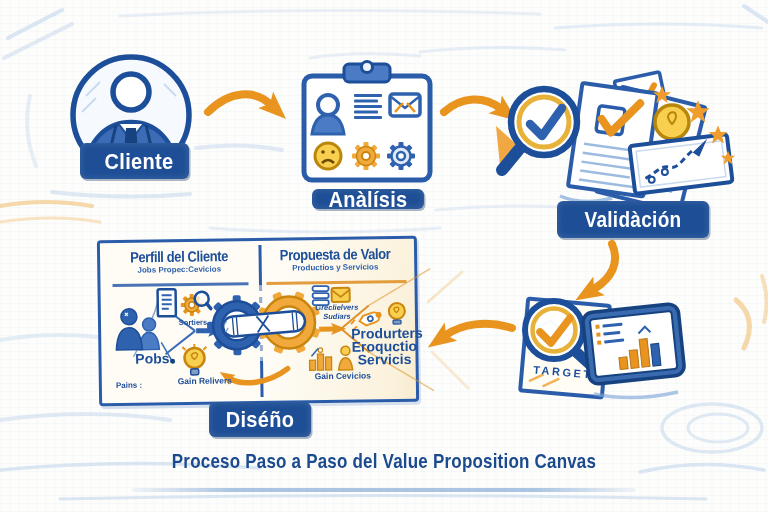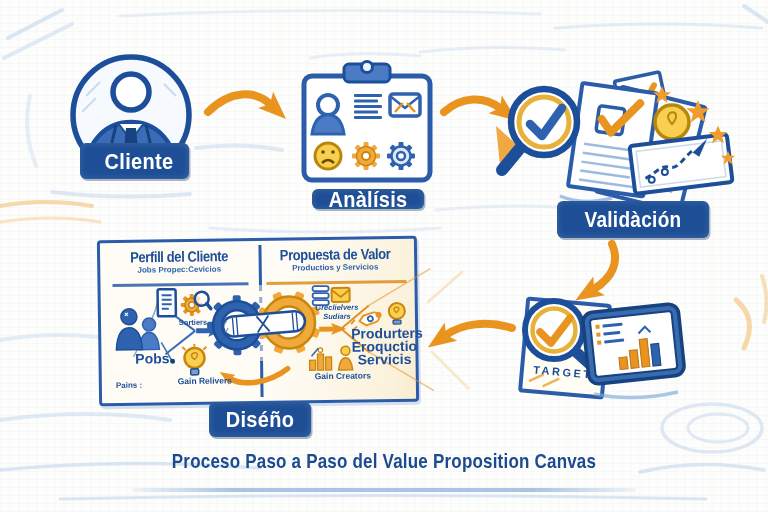--- a/index.html
+++ b/index.html
@@ -425,21 +425,21 @@
     <div class="lbl lbl-painrel">Gain Relivers</div>
     <div class="lbl lbl-recv">
       <div>Greclielvers</div>
       <div>Sudiars</div>
     </div>
     <div class="lbl lbl-prod">
       <div>Produrters</div>
       <div>Eroquctio</div>
       <div>Servicis</div>
     </div>
-    <div class="lbl lbl-gain">Gain Creators</div>
+    <div class="lbl lbl-gain">Gain Cevicios</div>
   </div>
 
   <div class="badge badge-diseno">
     <span class="badge-text">Diséño</span>
   </div>
 
   <div class="main-title">Proceso Paso a Paso del Value Proposition Canvas</div>
   <div class="title-underline"></div>
 
 </div>

